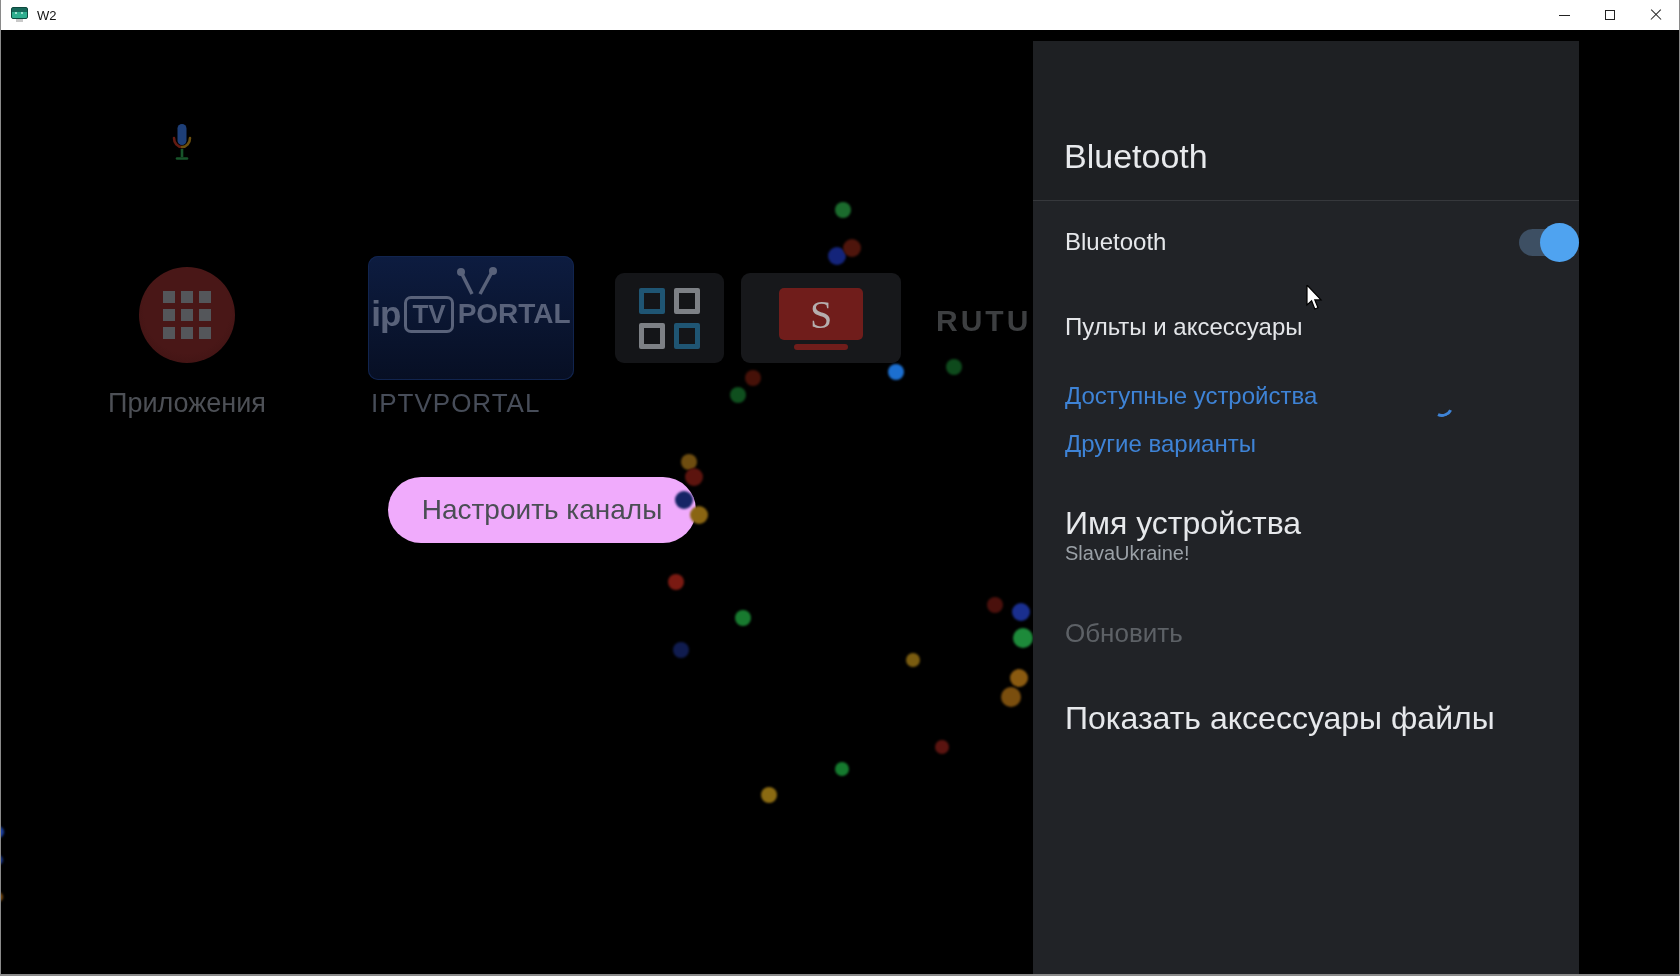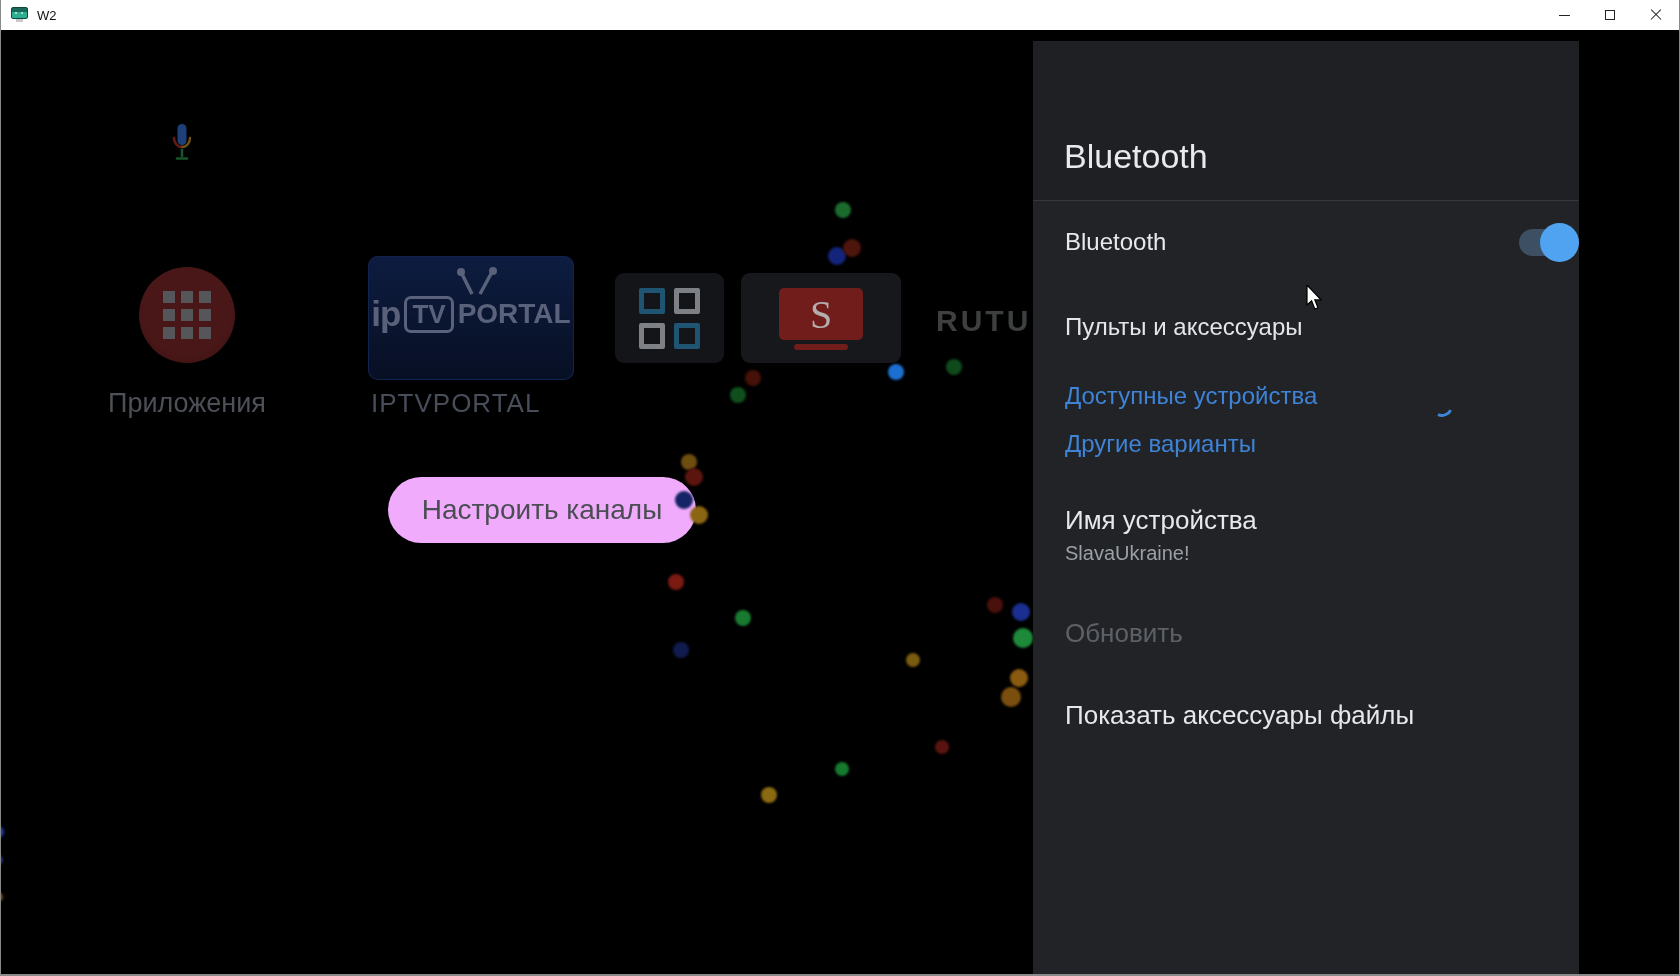--- a/index.html
+++ b/index.html
@@ -53,21 +53,21 @@
         display:flex;align-items:center;justify-content:center;font-size:28px;color:#4a4e54;}
   .dot{position:absolute;border-radius:50%;filter:blur(1px);}
   
   .panel{position:absolute;left:1032px;top:3px;width:546px;height:100%;background:#212327;margin-top:8px;}
   .panel-header{position:absolute;left:0;top:0;width:100%;height:160px;background:#1e2023;border-bottom:1px solid #36383c;box-sizing:border-box;}
   .panel-title{position:absolute;left:31px;top:96px;font-size:34px;color:#e8eaed;}
   .p-abs{position:absolute;left:32px;white-space:nowrap;}
   .row-label{font-size:24px;color:#e6e8eb;}
   .section{font-size:24px;color:#e3e5e8;}
   .link{font-size:24px;color:#3e83d6;cursor:pointer;}
-  .pref-title{font-size:26px;color:#e6e8eb;}
+  .pref-title{font-size:32px;color:#e6e8eb;}
   .pref-sub{font-size:20px;color:#9aa0a6;}
   .disabled{font-size:26px;color:#5d6166;}
   .toggle{position:absolute;left:486px;top:188px;width:57px;height:27px;border-radius:14px;background:#3d4f63;}
   .toggle .thumb{position:absolute;left:21px;top:-6px;width:39px;height:39px;border-radius:50%;background:#4fa3f0;}
   .spinner{position:absolute;left:398px;top:354px;width:16px;height:16px;border-radius:50%;
            border:3.5px solid transparent;border-bottom-color:#3e83d6;transform:rotate(-20deg);}
   
   .cursor{position:absolute;left:1305px;top:255px;z-index:60;}
 </style>
 </head>

